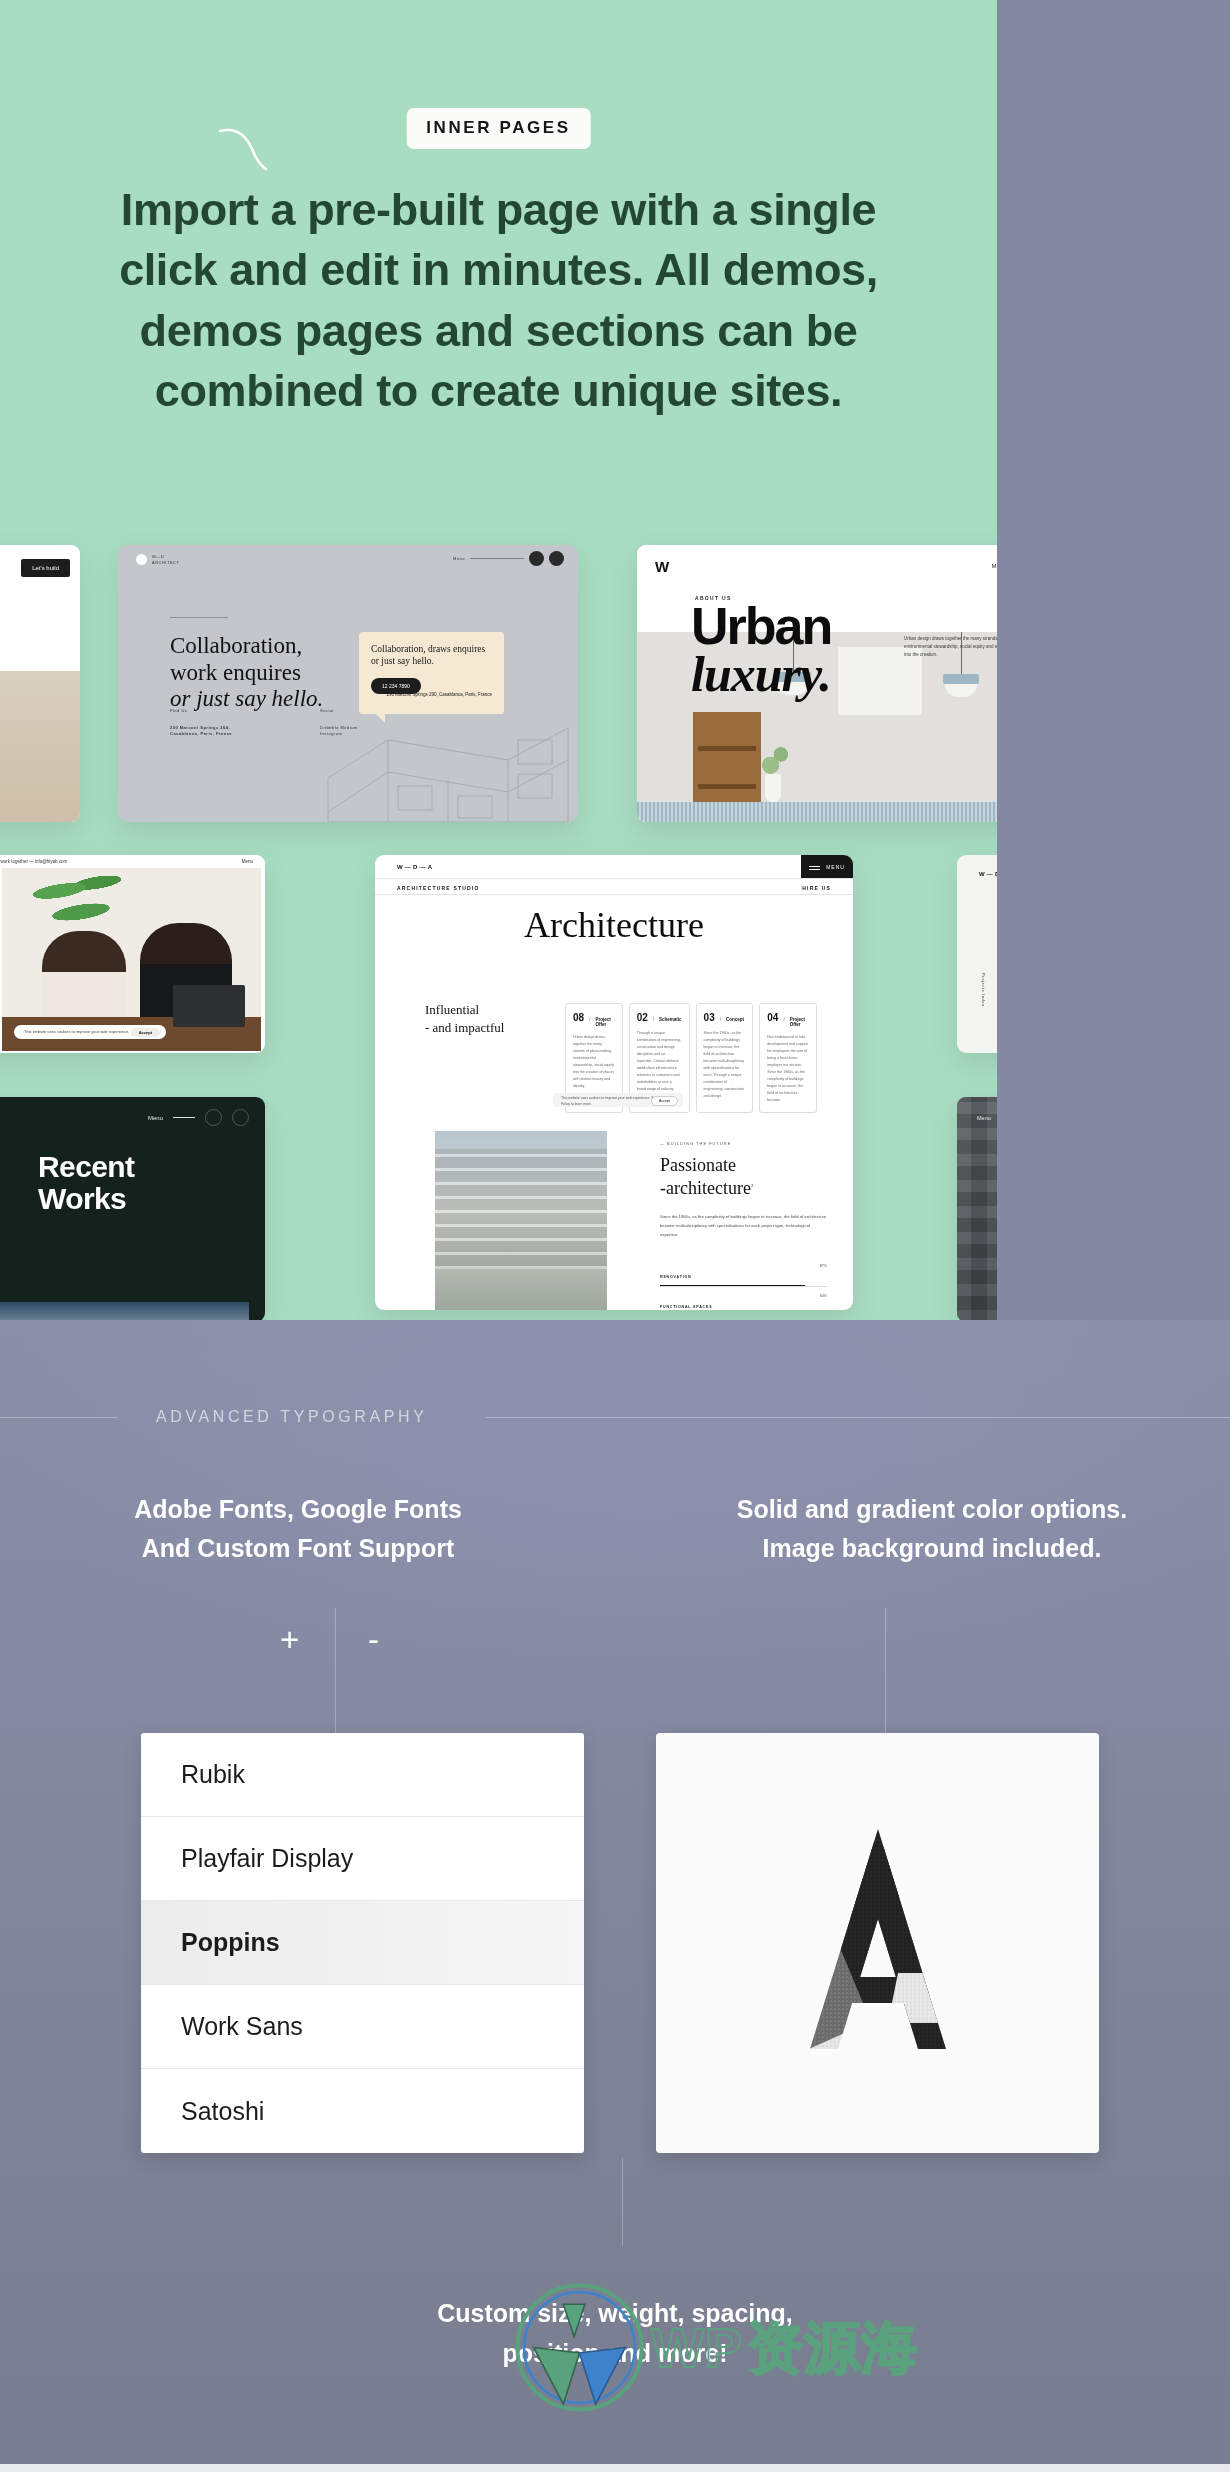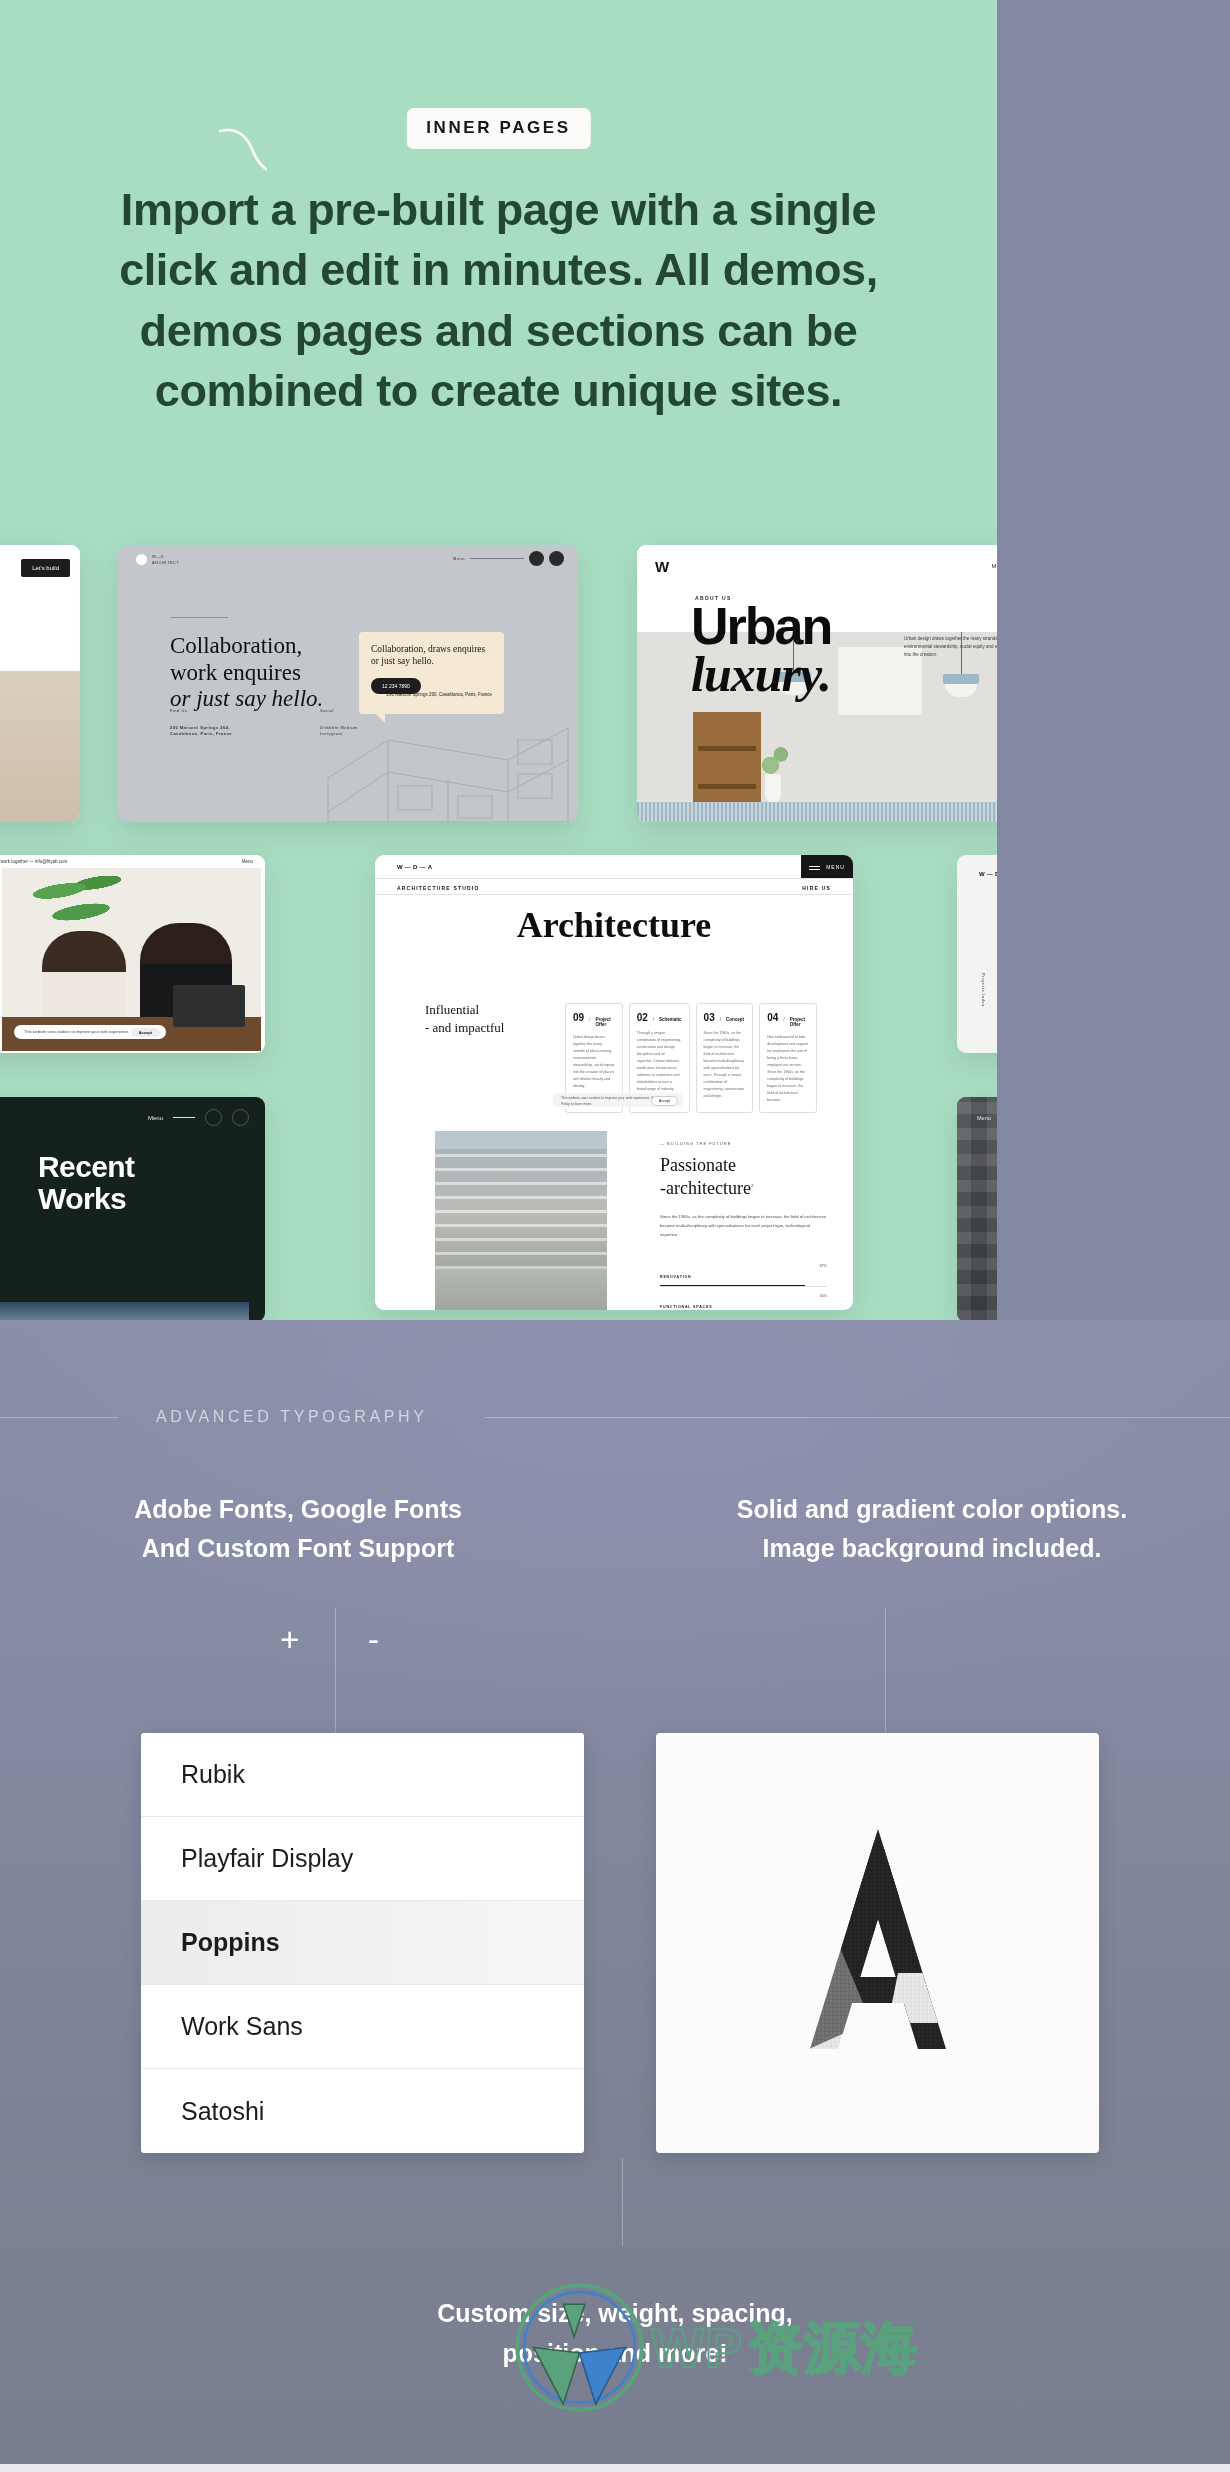--- a/index.html
+++ b/index.html
@@ -162,21 +162,21 @@
 
   
   .c-arch { left: 375px; top: 0; width: 478px; height: 455px; }
   .arch-bar { position: absolute; top: 0; left: 0; right: 0; height: 23px; }
   .arch-wda { position: absolute; left: 22px; top: 9px; font-size: 6px; font-weight: 800; letter-spacing: 2.2px; color: #111; }
   .arch-menu { position: absolute; right: 0; top: 0; width: 52px; height: 23px; background: #161616; color: #fff; font-size: 5px; display: flex; align-items: center; justify-content: center; letter-spacing: 1px; }
   .arch-menu .bars { width: 11px; height: 1px; background: #fff; margin-right: 6px; box-shadow: 0 3px 0 #fff; }
   .arch-bar2 { position: absolute; top: 23px; left: 0; right: 0; height: 17px; border-top: .5px solid #e3e3e3; border-bottom: .5px solid #e3e3e3; }
   .arch-bar2 .l { position: absolute; left: 22px; top: 6px; font-size: 5px; font-weight: 700; letter-spacing: 1.2px; color: #111; }
   .arch-bar2 .r { position: absolute; right: 22px; top: 6px; font-size: 5px; font-weight: 700; letter-spacing: 1.2px; color: #111; }
-  .arch-title { position: absolute; left: 0; right: 0; top: 52px; text-align: center; font-family: "Liberation Serif", serif; font-size: 36px; line-height: 1.0; color: #0d0d0d; font-weight: bold; }
+  .arch-title { position: absolute; left: 0; right: 0; top: 52px; text-align: center; font-family: "Liberation Serif", serif; font-size: 36px; line-height: 1.0; color: #0d0d0d; }
   .arch-title span { display: block; }
   .arch-title sup { font-size: 9px; vertical-align: super; }
   .arch-sub { position: absolute; left: 50px; top: 146px; font-family: "Liberation Serif", serif; font-size: 13px; line-height: 1.35; color: #111; }
   .arch-steps { position: absolute; left: 190px; top: 148px; right: 36px; display: flex; gap: 6px; }
   .step { flex: 1; border: .5px solid #dedede; border-radius: 3px; padding: 8px 7px; min-height: 74px; }
   .step-h { display: flex; align-items: baseline; gap: 5px; margin-bottom: 7px; }
   .step-h b { font-size: 10px; font-weight: 700; color: #111; }
   .step-h i { font-size: 4.5px; font-style: normal; color: #555; }
   .step-h em { font-size: 4.5px; font-style: normal; color: #111; font-weight: 600; }
   .step p { font-size: 3.6px; line-height: 1.95; color: #6a6a6a; }
@@ -471,21 +471,21 @@
       <div class="arch-title">
         <span>Architecture</span>
       </div>
       <div class="arch-sub">
         <div>Influential</div>
         <div>- and impactful</div>
       </div>
       <div class="arch-steps">
         <div class="step">
           <div class="step-h">
-              <b>09</b>
+              <b>08</b>
               <i>/</i>
               <em>Project Offer</em>
             </div>
           <p>Urban design draws together the many strands of place-making, environmental stewardship, social equity into the creation of places with distinct beauty and identity.</p>
         </div>
         <div class="step">
           <div class="step-h">
               <b>02</b>
               <i>/</i>
               <em>Schematic</em>

